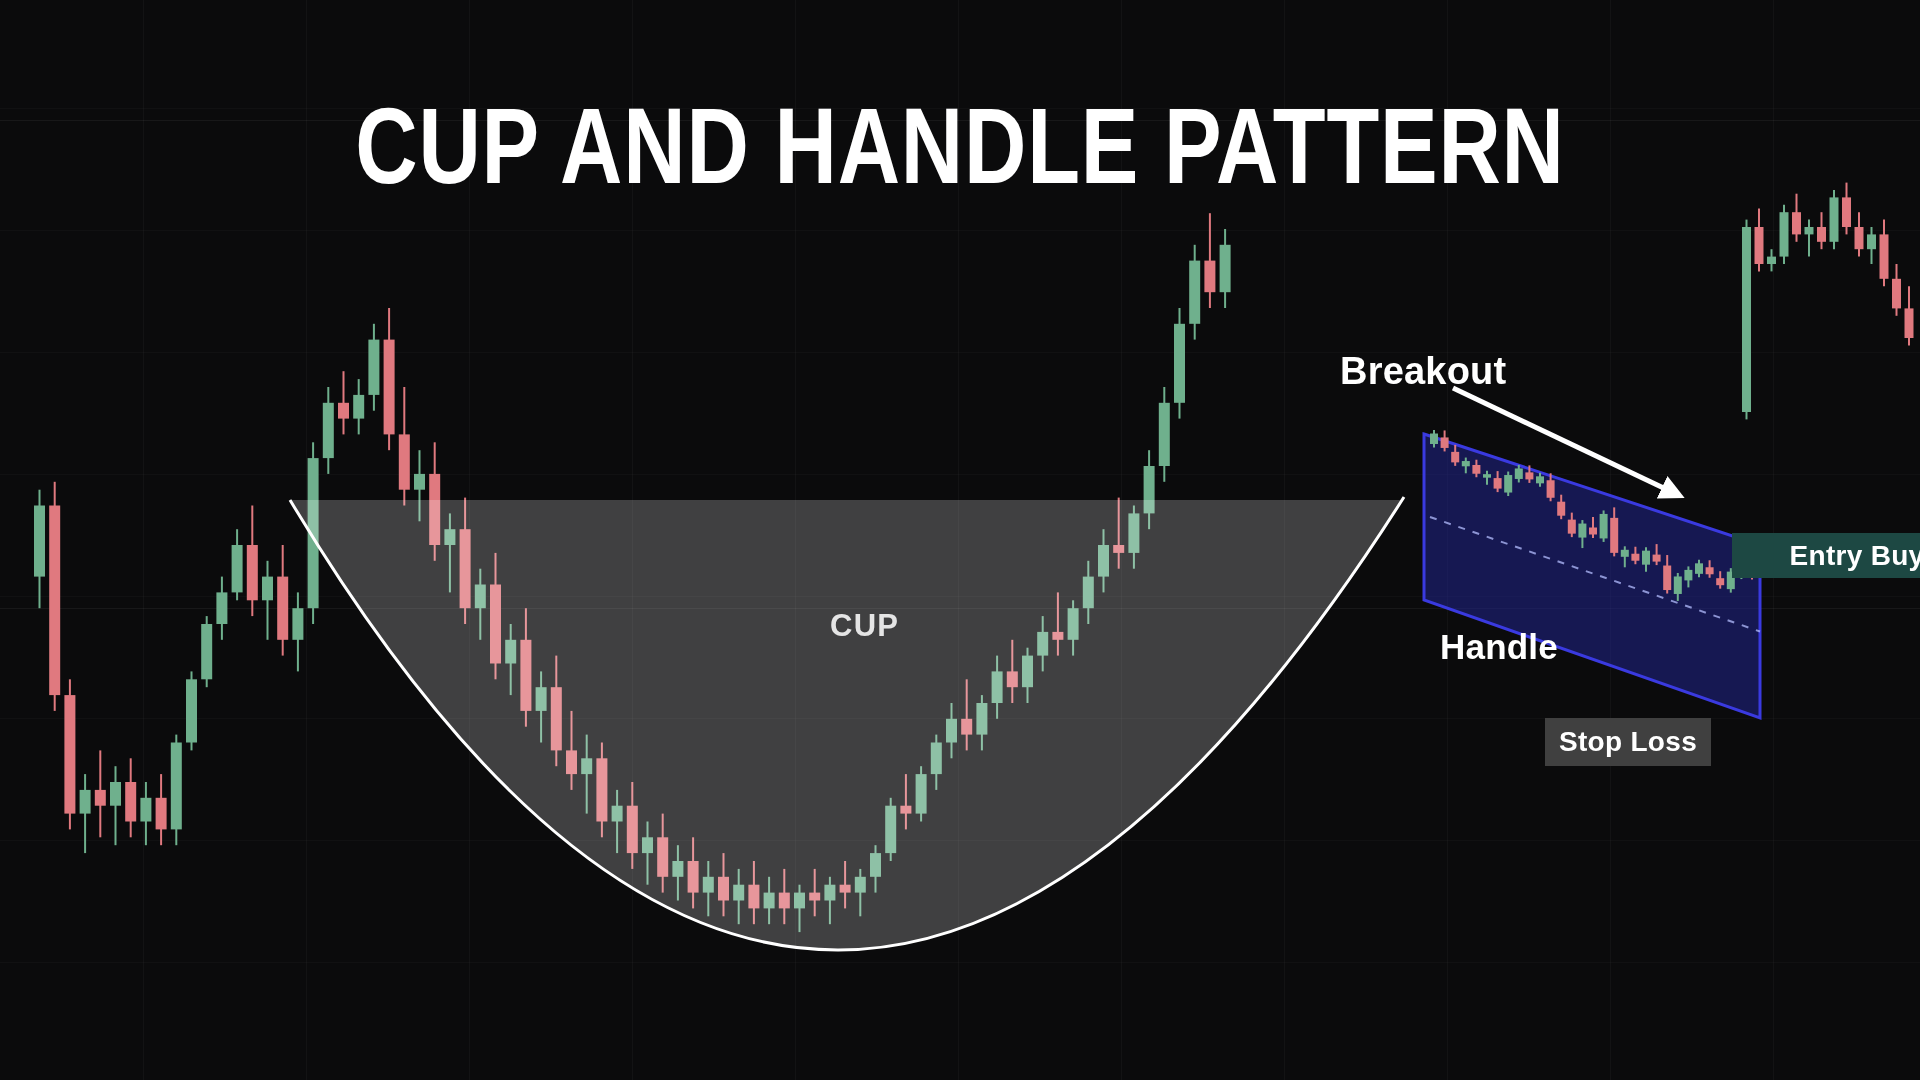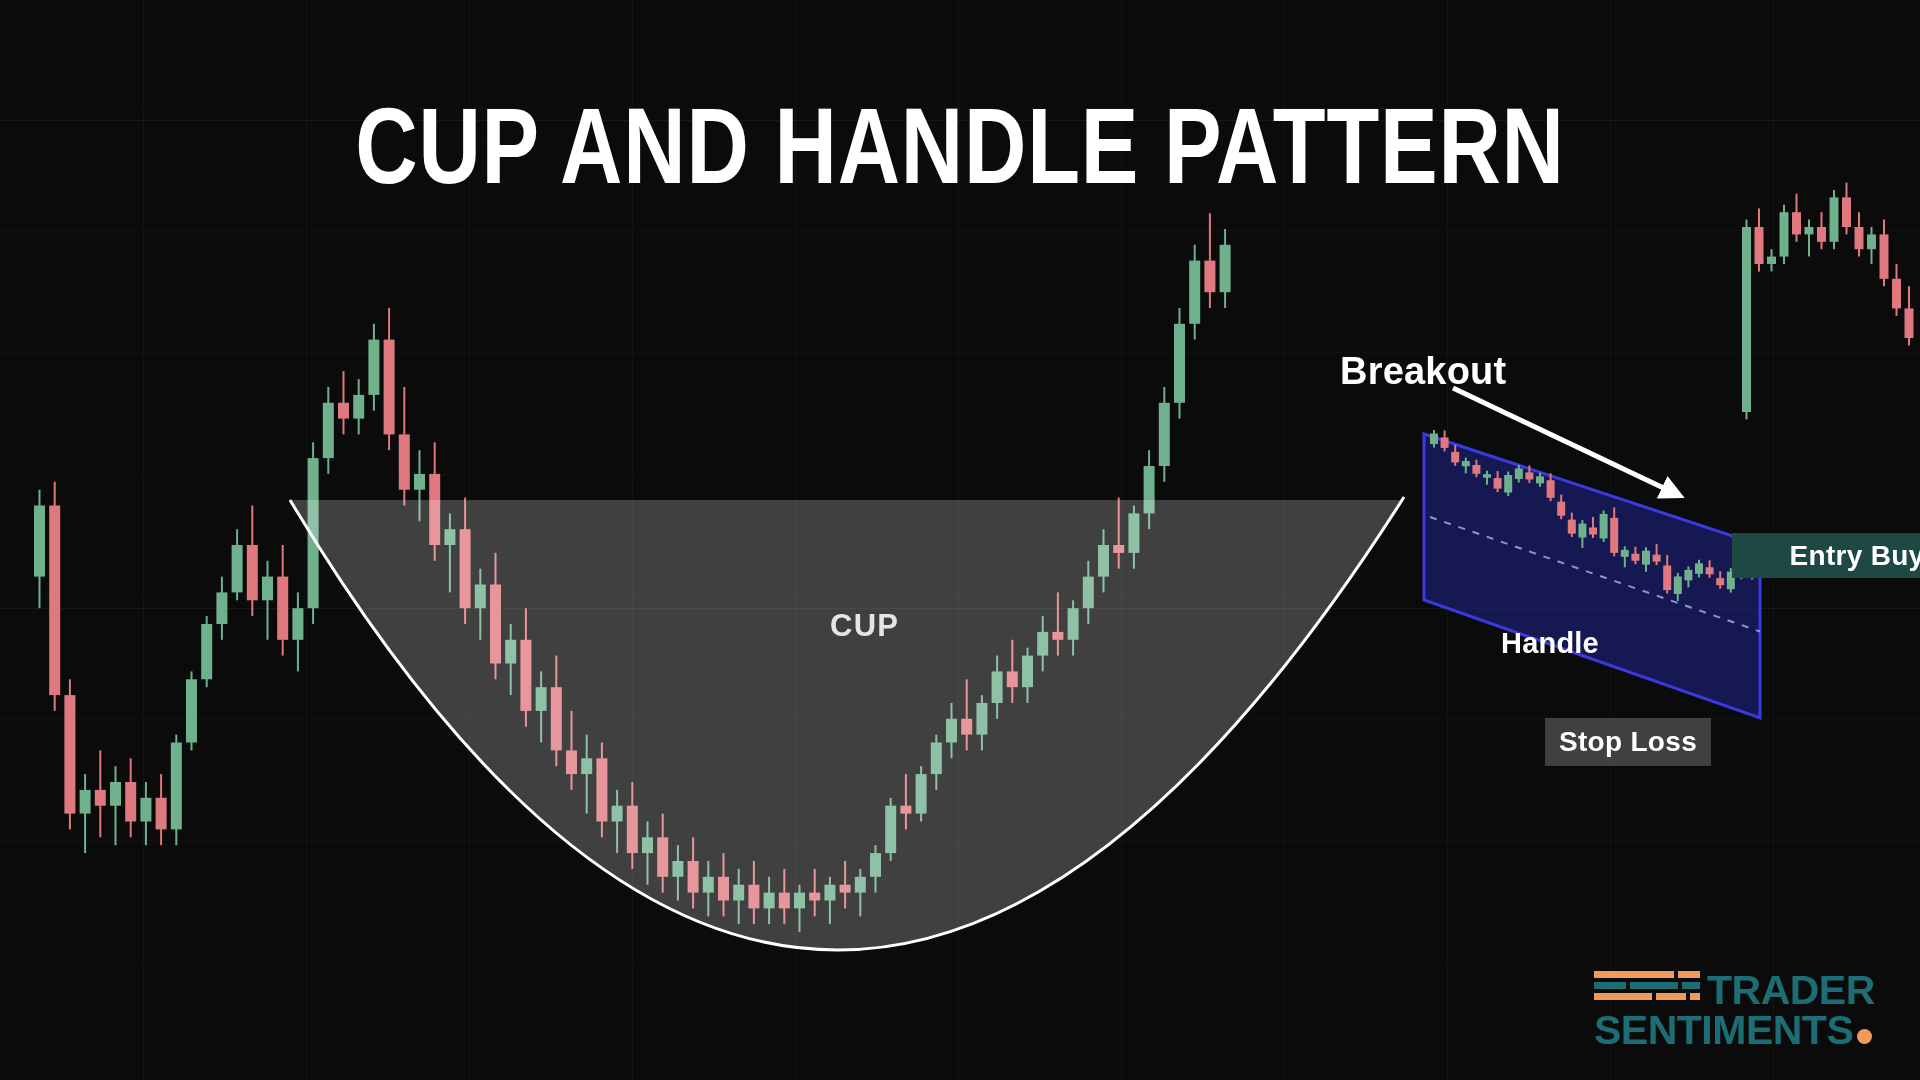--- a/index.html
+++ b/index.html
@@ -23,21 +23,21 @@
     color:#fff;font-weight:bold;font-size:108px;line-height:1;letter-spacing:1px;
     font-family:"Liberation Sans Narrow","Liberation Sans",sans-serif;
     transform:scaleX(0.80);transform-origin:50% 50%;
     font-stretch:condensed;white-space:nowrap;}
 
   
   .anno{position:absolute;color:#ffffff;font-weight:bold;font-size:28px;
         line-height:1.18;white-space:pre-line;letter-spacing:.2px;}
   #lbl-breakout{left:1340px;top:349px;font-size:38px;}
   #lbl-trend{left:1434px;top:368px;font-size:29px;text-align:left;}
-  #lbl-handle{left:1501px;top:626px;font-size:29px;}
+  #lbl-handle{left:1440px;top:626px;font-size:35px;}
   #lbl-cup{left:830px;top:608px;font-size:31px;color:#e5e5e5;letter-spacing:1.3px;}
 
   
   .badge{position:absolute;color:#fff;font-weight:bold;font-size:28px;
          display:flex;align-items:center;justify-content:center;letter-spacing:.3px;}
   #badge-entry{left:1732px;top:533px;width:186px;height:45px;background:#1d4843;padding-left:32px;}
   #badge-stop{left:1545px;top:718px;width:166px;height:48px;background:#404040;}
 
   
   #logo{position:absolute;left:1594px;top:968px;width:300px;height:88px;}
@@ -330,33 +330,14 @@
 
   <div id="title">CUP AND HANDLE PATTERN</div>
 
   <div class="anno" id="lbl-breakout">Breakout</div>
   <div class="anno" id="lbl-handle">Handle</div>
   <div class="anno" id="lbl-cup">CUP</div>
 
   <div class="badge" id="badge-entry">Entry Buy</div>
   <div class="badge" id="badge-stop">Stop Loss</div>
 
-  <div id="logo">
-    <div class="row1">
-      <svg class="mark" viewBox="0 0 106 42">
-        <rect x="0" y="2" width="80" height="7" fill="#f09a5b"></rect>
-        <rect x="84" y="2" width="22" height="7" fill="#f09a5b"></rect>
-        <rect x="0" y="13" width="32" height="7" fill="#1d6e74"></rect>
-        <rect x="36" y="13" width="48" height="7" fill="#1d6e74"></rect>
-        <rect x="88" y="13" width="18" height="7" fill="#1d6e74"></rect>
-        <rect x="0" y="24" width="58" height="7" fill="#f09a5b"></rect>
-        <rect x="62" y="24" width="30" height="7" fill="#f09a5b"></rect>
-        <rect x="96" y="24" width="10" height="7" fill="#f09a5b"></rect>
-      </svg>
-      <span class="word">TRADER</span>
-    </div>
-    <div class="row2">
-      <span class="word2">SENTIMENTS</span>
-      <span class="dot"></span>
-    </div>
-  </div>
 
 </div>
 
 </body></html>

